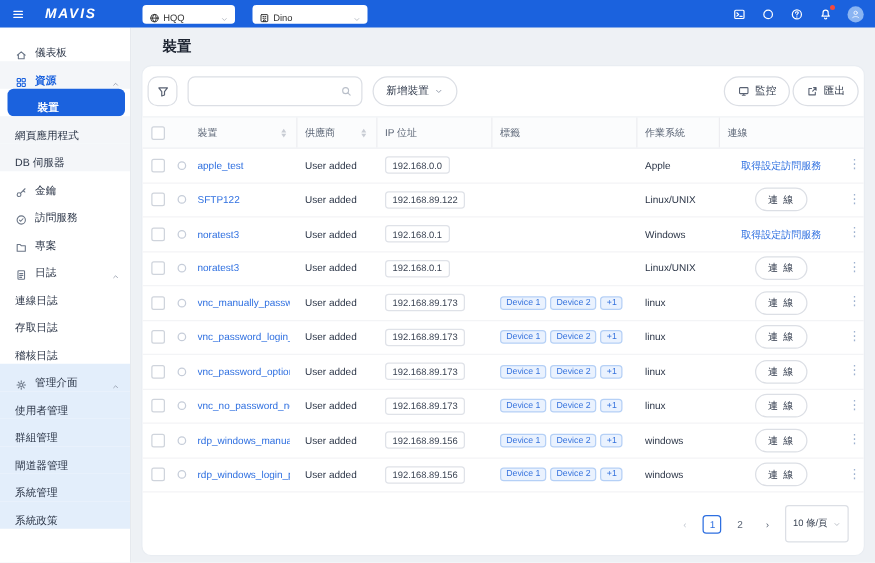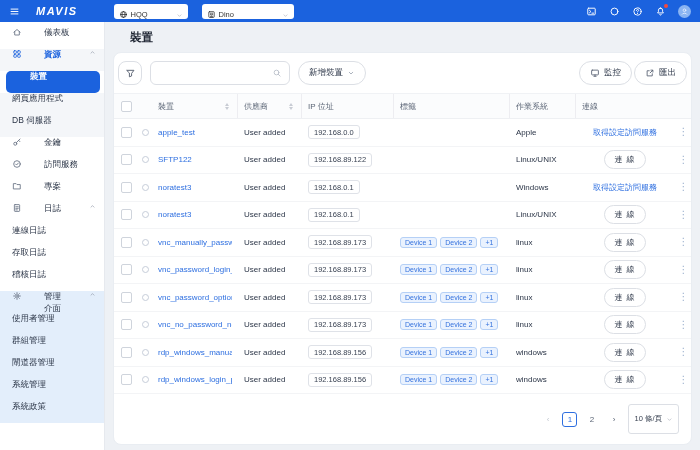--- a/index.html
+++ b/index.html
@@ -19,21 +19,21 @@
   .tb-sel-2{margin-left:6px;width:92px;}
   .tb-icons{margin-left:auto;display:flex;align-items:center;gap:12px;}
   .tb-icon{position:relative;color:#fff;display:flex;align-items:center;}
   .tb-badge{position:absolute;top:-2px;right:-2px;width:4px;height:4px;border-radius:50%;background:#f5493d;}
   .avatar{width:13px;height:13px;border-radius:50%;background:#8ab4f2;display:flex;
     align-items:center;justify-content:center;color:#eaf2ff;}
 
   
   .sidebar{position:absolute;top:22px;left:0;width:105px;height:428px;background:#fff;
     border-right:1px solid #e6e9ee;padding-top:5px;overflow:hidden;}
-  .side-item{height:22px;display:flex;align-items:flex-start;gap:22px;padding:0 8px 0 12px;
+  .side-item{height:22px;display:flex;align-items:flex-end;gap:6px;padding:0 8px 0 12px;
     font-size:8.5px;color:#2b3547;cursor:default;}
   .side-item .s-icon{color:#6b7687;display:flex;}
   .side-item .s-chev{margin-left:auto;color:#8a93a3;display:flex;}
   .side-item.sub{}
   .side-item.active{color:#1b62de;font-weight:bold;}
   .side-item.active .s-icon{color:#1b62de;}
   .side-item.tint-gray{background:#f4f6f9;}
   .side-item.tint-blue{background:#e3eefb;}
   .side-item.selected{background:#1b62de;color:#fff;border-radius:5px;margin:0 4px 0 6px;
     padding-left:24px;font-weight:bold;}

